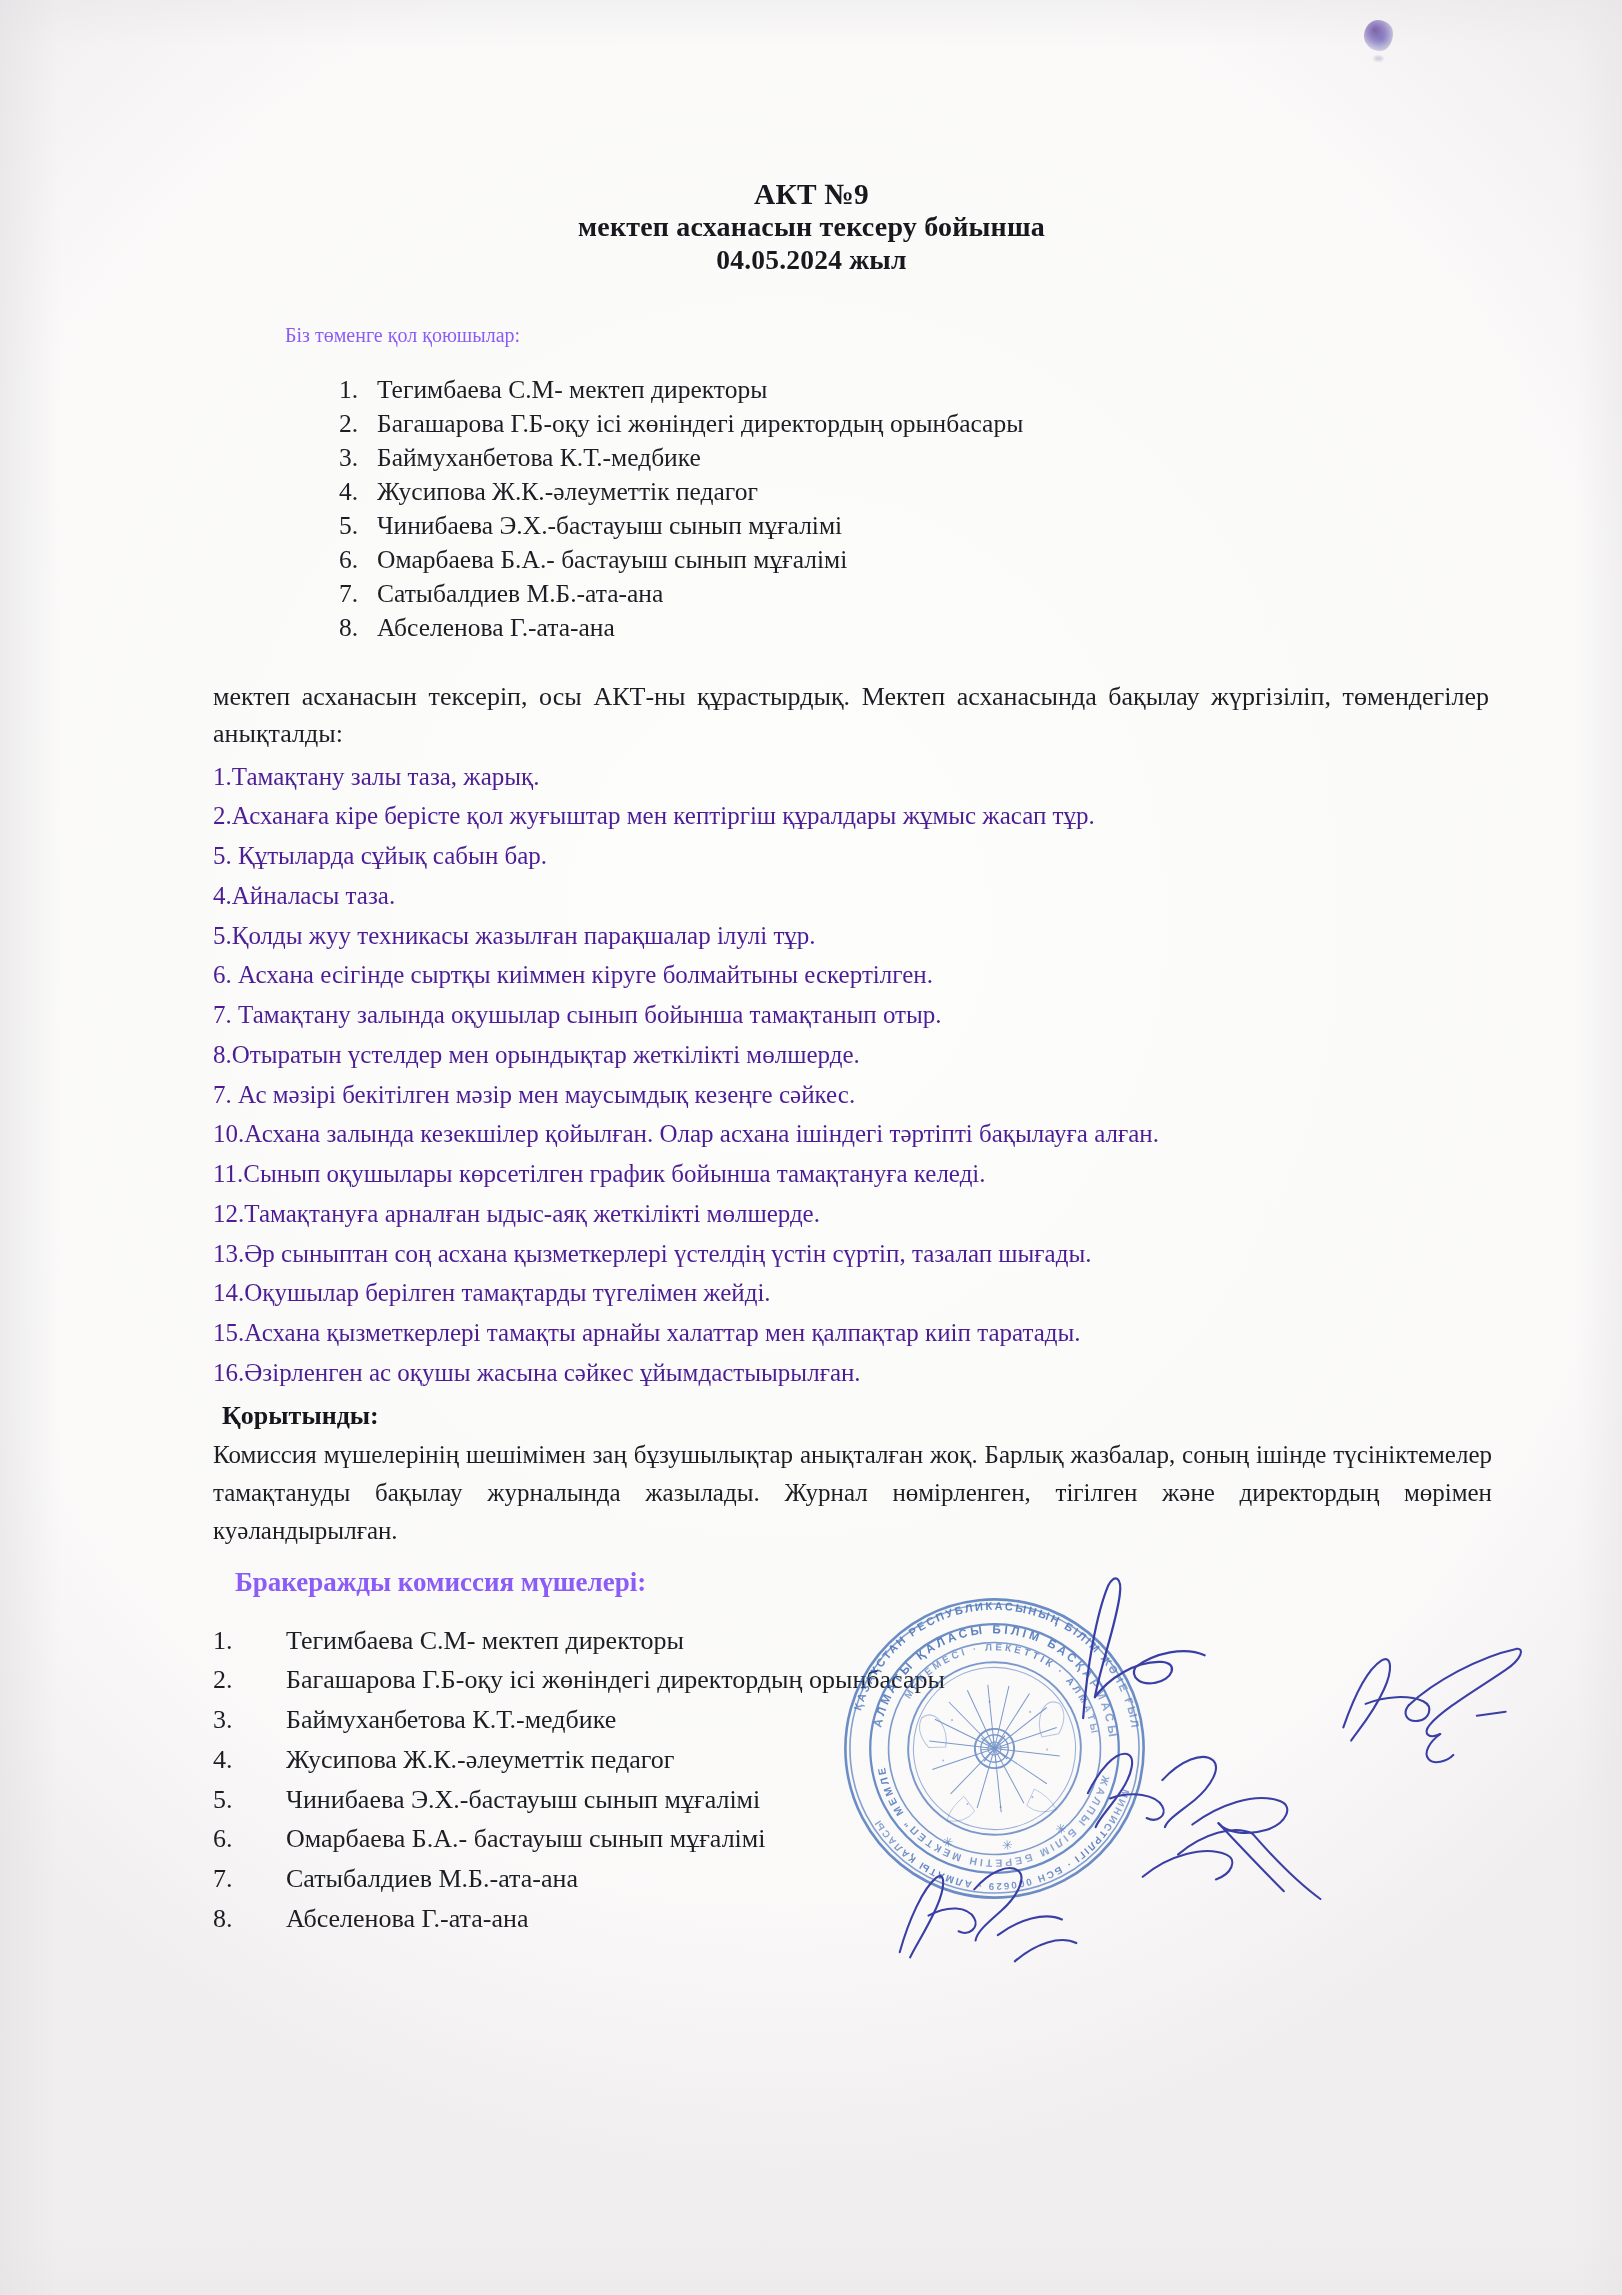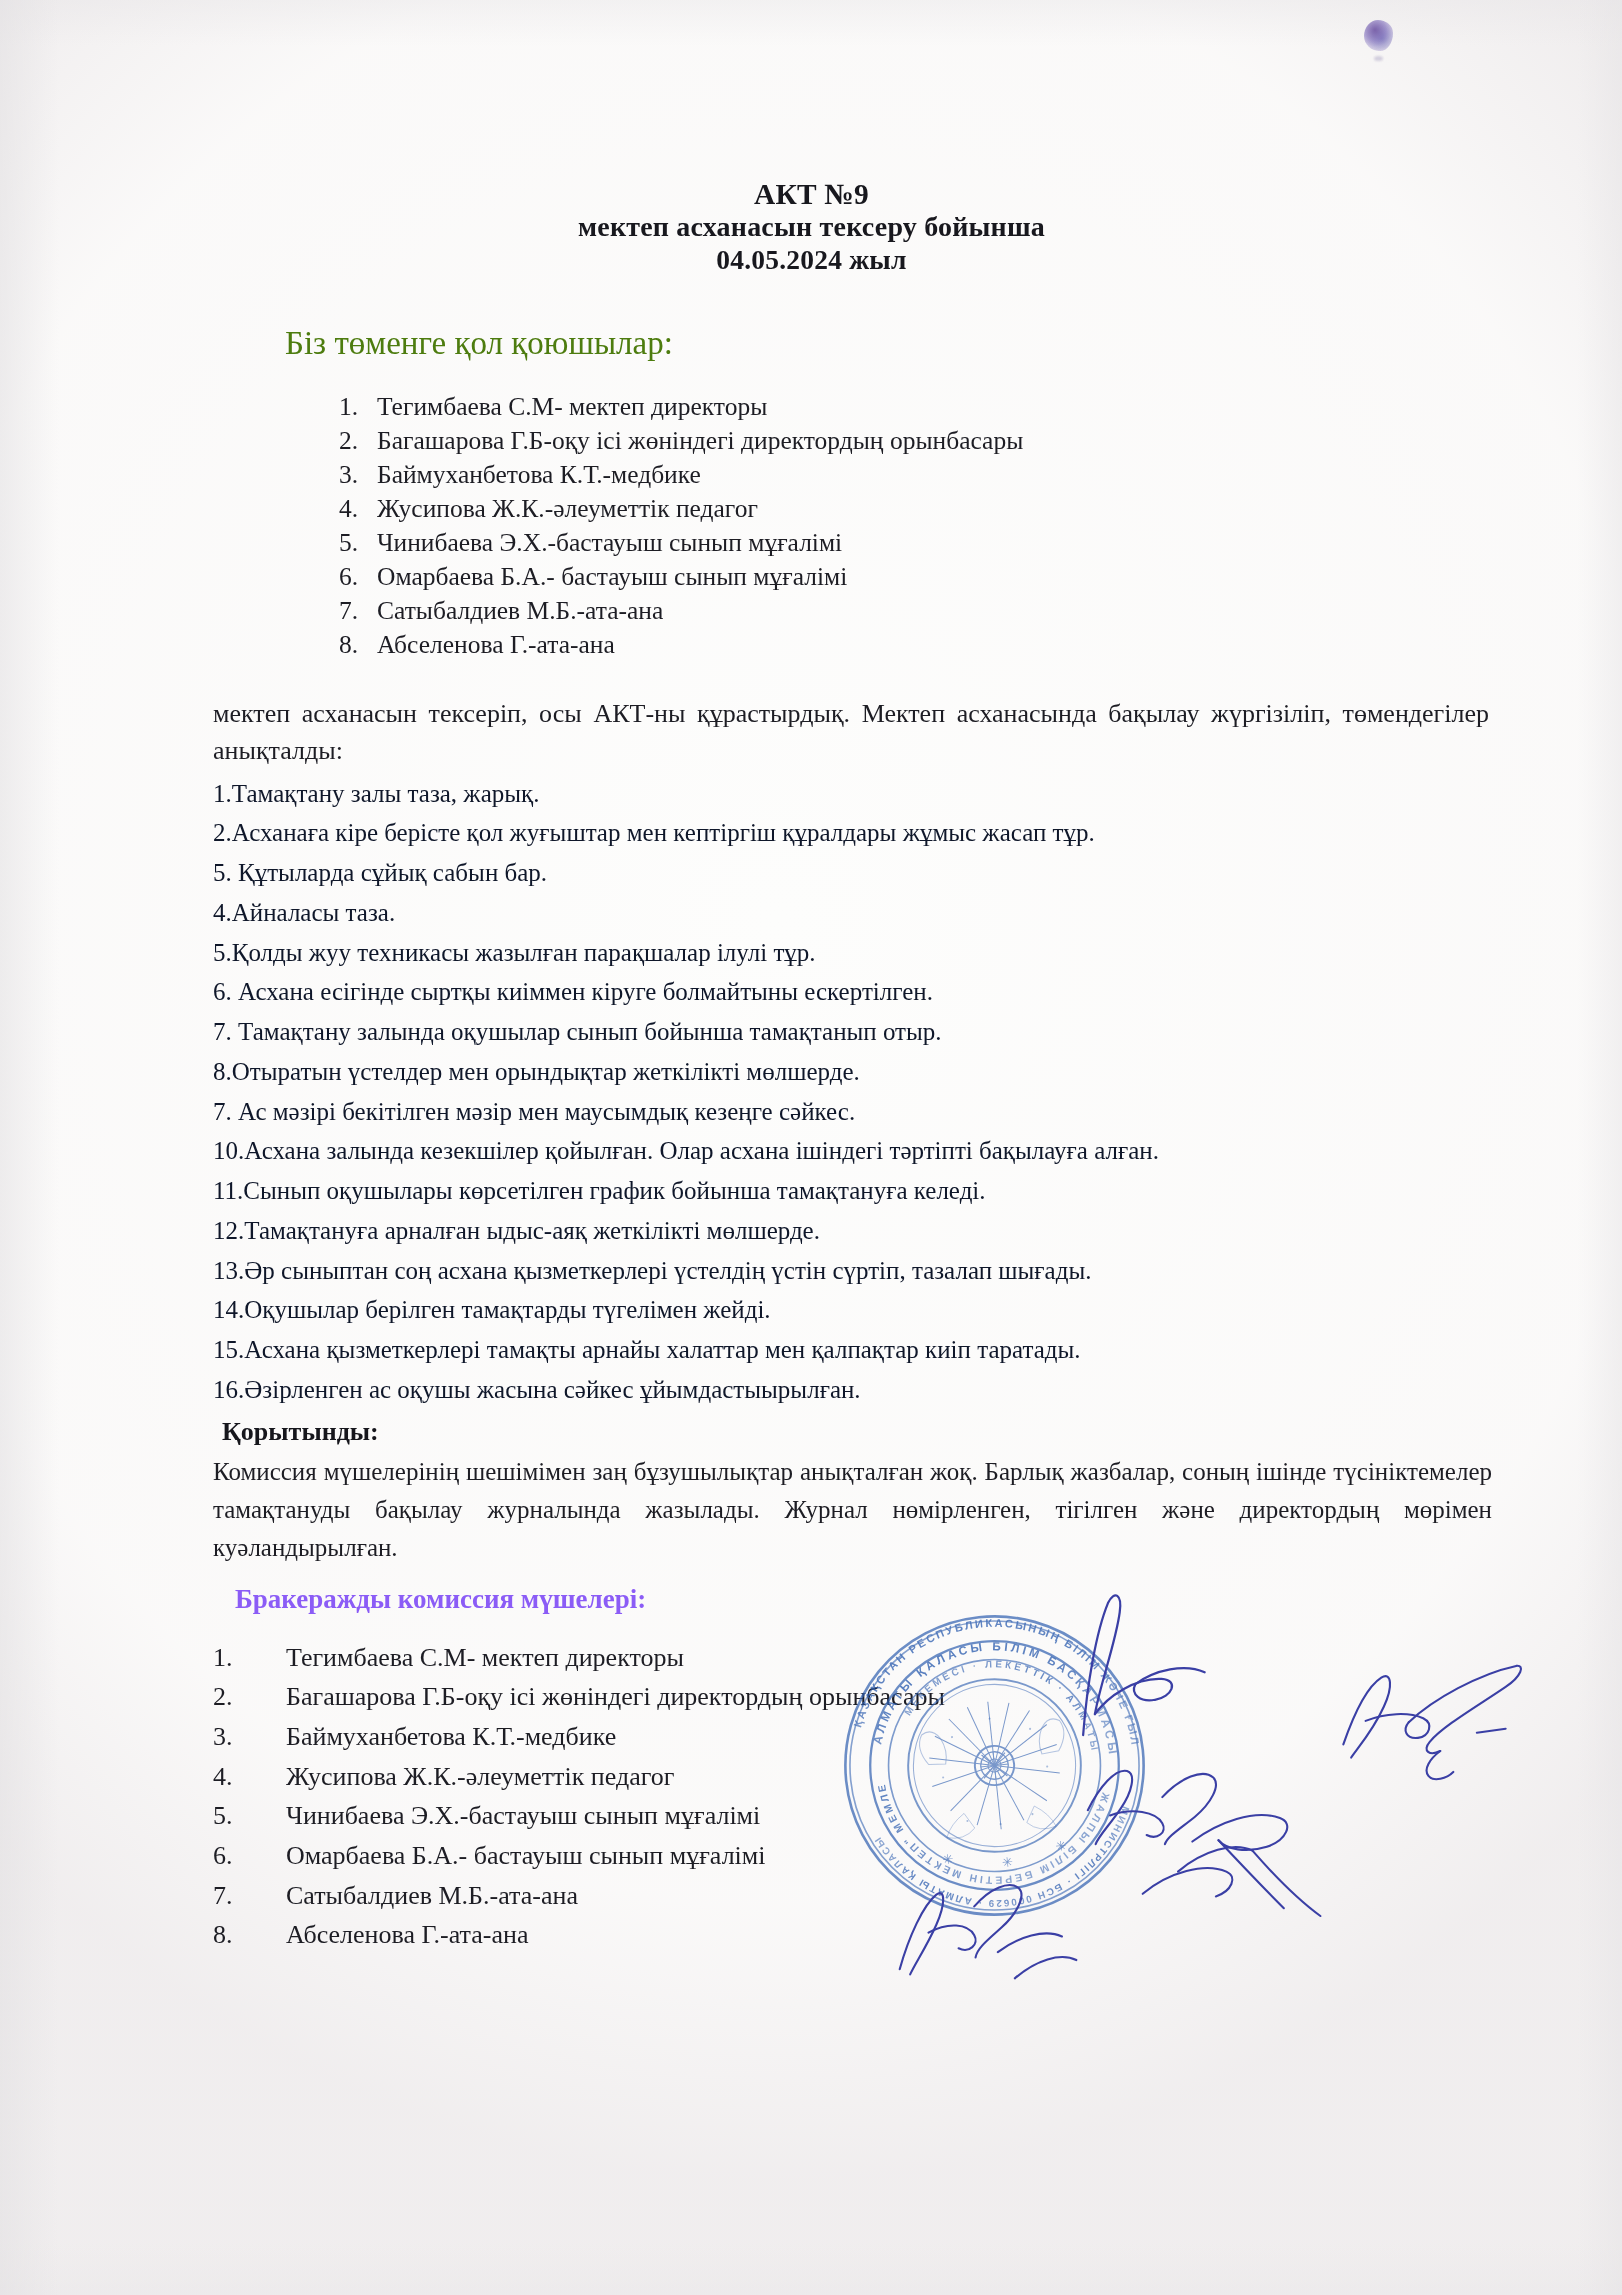--- a/index.html
+++ b/index.html
@@ -96,23 +96,23 @@
   
   .body-block {
     margin: 0 auto;
     width: 1355px;
     padding-left: 151px;
     box-sizing: border-box;
   }
 
   .intro-line {
     margin-top: 47px;
-    font-size: 33px;
+    font-size: 20px;
     line-height: 1.3;
-    color: #4d7c0f;
+    color: #8b5cf6;
   }
 
   
   .member-list {
     list-style: none;
     margin: 0;
     padding: 0;
   }
   .member-list.top { margin-top: 29px; padding-left: 54px; }
   .member-list.bottom { margin-top: 30px; padding-left: 0px; }
@@ -153,21 +153,21 @@
 
   
   .findings {
     margin-top: 3.9px;
     margin-left: -72px;
     width: 1283px;
   }
   .finding-line {
     font-size: 25px;
     line-height: 1.59;
-    color: #0f172a;
+    color: #4c1d95;
     white-space: nowrap;
   }
 
   .section-heading {
     margin-top: 7.9px;
     margin-left: -63px;
     font-size: 26px;
     font-weight: bold;
     color: #16161c;
   }

